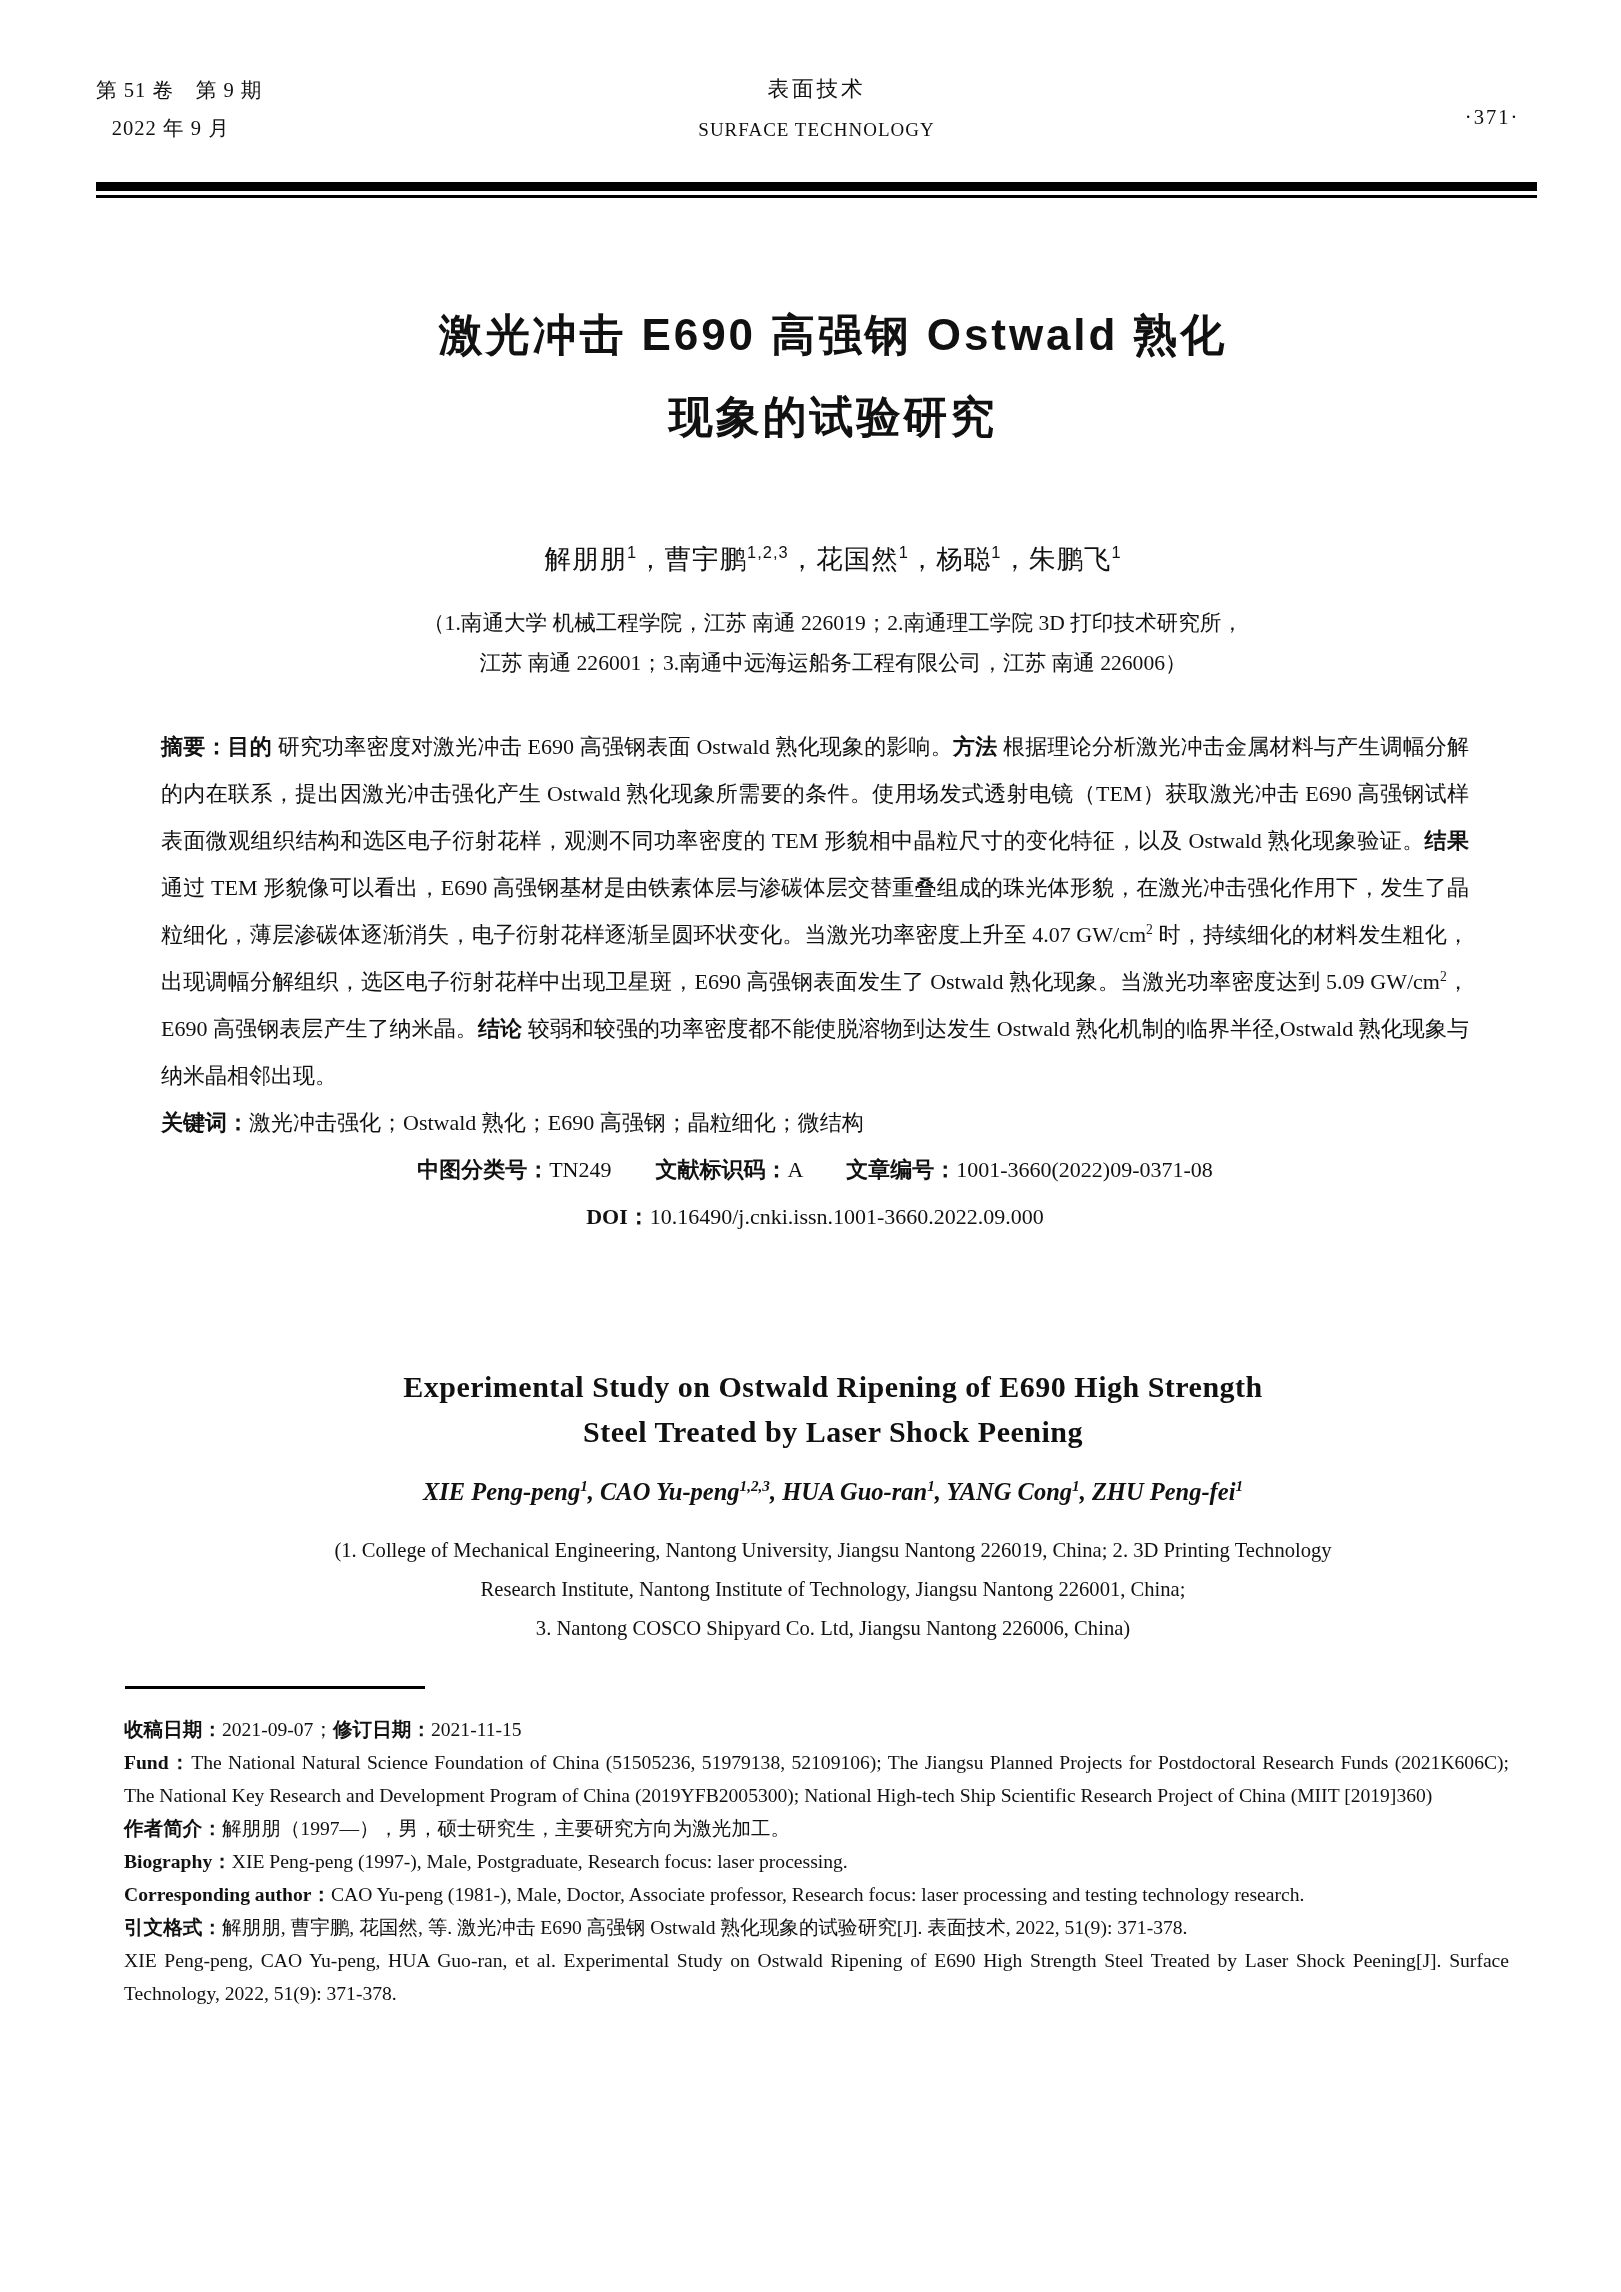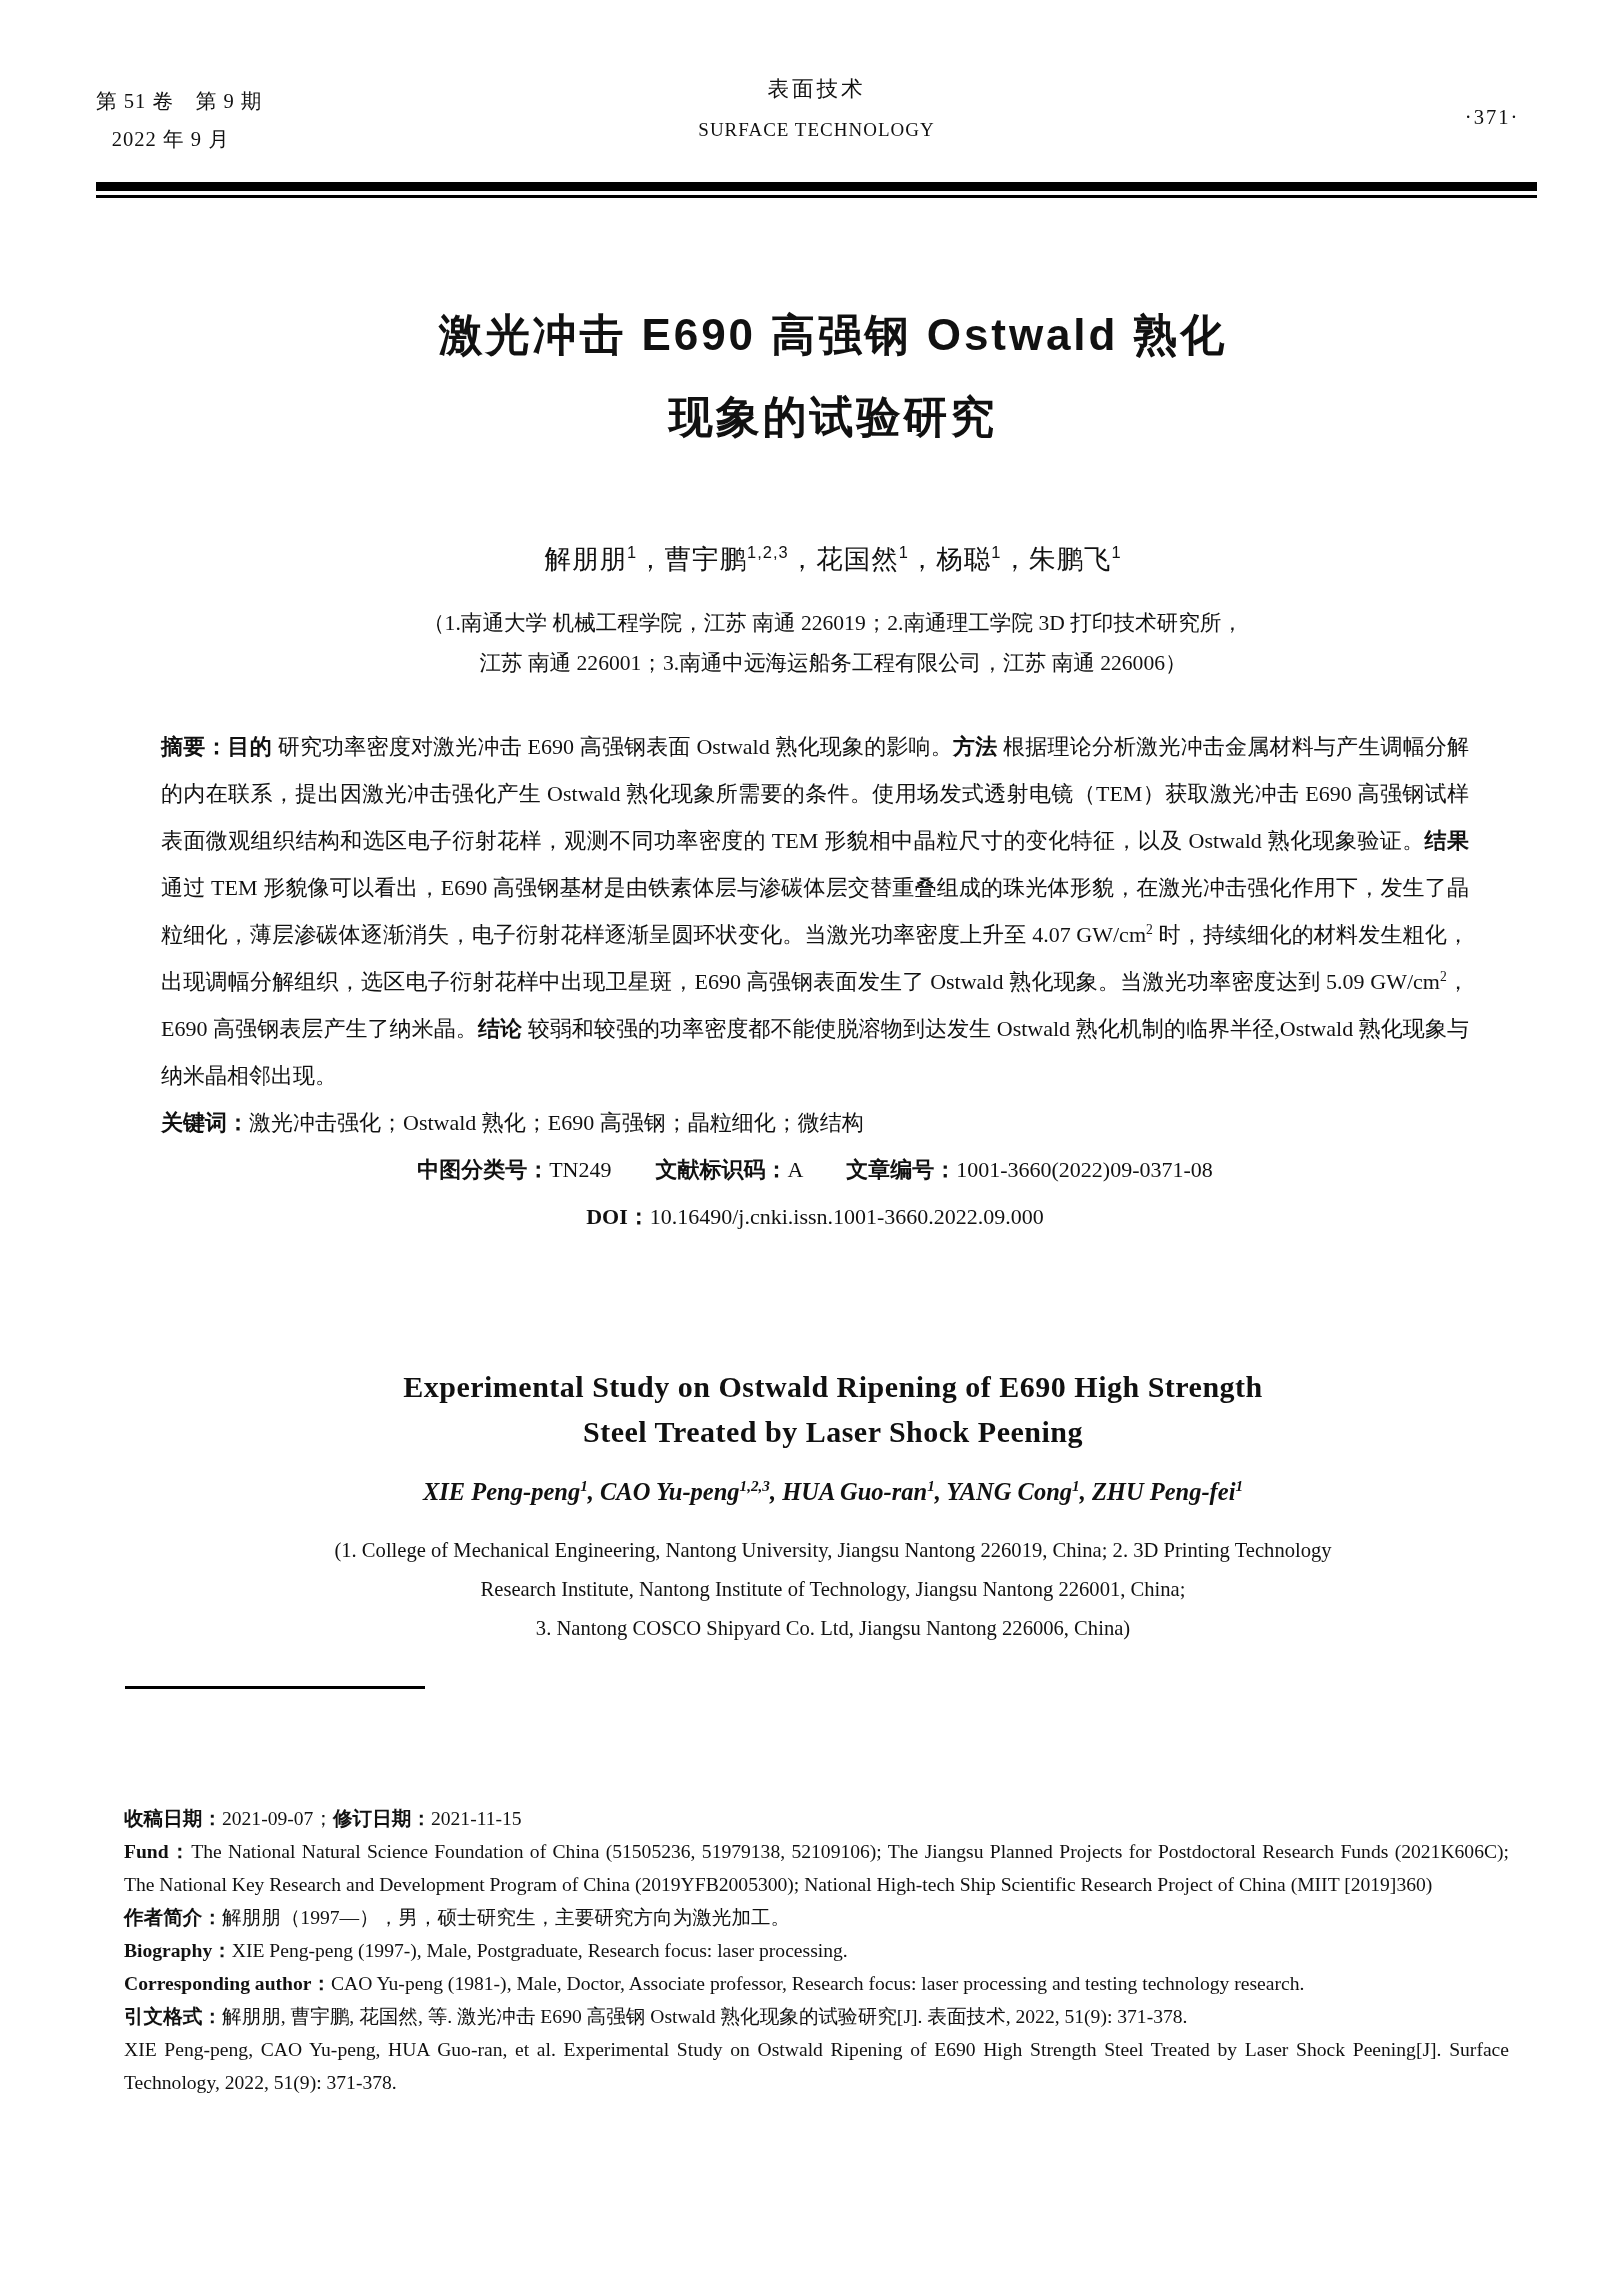--- a/index.html
+++ b/index.html
@@ -7,21 +7,21 @@
     position:relative;width:1621px;height:2293px;margin:0 auto;
     background:#ffffff;color:#111;
     font-family:"Liberation Serif","DejaVu Serif",serif;
     overflow:hidden;
   }
   sup{font-size:0.62em;line-height:0;vertical-align:super;}
   .b{font-weight:700;}
 
   
   .hdr{position:absolute;top:74px;left:96px;width:1441px;font-size:20.6px;}
-  .hdr-left{position:absolute;left:0;top:2px;margin-top:11px;}
+  .hdr-left{position:absolute;left:0;top:2px;}
   .hdr-vol{letter-spacing:1px;}
   .hdr-date{margin-top:9.8px;padding-left:15.7px;letter-spacing:1px;}
   .hdr-center{position:absolute;left:0;right:0;top:0;text-align:center;}
   .hdr-cn{font-size:21.6px;letter-spacing:2.9px;}
   .hdr-en{margin-top:16px;font-size:19px;letter-spacing:1px;}
   .hdr-right{position:absolute;right:17.6px;top:32px;font-size:20.6px;letter-spacing:2px;}
 
   .rule{position:absolute;top:182px;left:96px;width:1441px;}
   .rule-thick{height:8.8px;background:#000;}
   .rule-thin{height:2.9px;background:#000;margin-top:3.9px;}
@@ -43,21 +43,21 @@
   .abs .meta{text-align:center;}
 
   
   .en-block{position:absolute;top:1364px;left:39px;width:1588px;text-align:center;}
   .en-title{margin:0;font-size:30px;line-height:45px;font-weight:700;letter-spacing:0.5px;}
   .en-authors{margin-top:23.5px;font-size:24.5px;font-style:italic;font-weight:600;}
   .en-affils{margin-top:25.5px;font-size:20.6px;line-height:39px;}
 
   
   .fn-rule{position:absolute;top:1686px;left:125px;width:300px;height:2.9px;background:#000;}
-  .fn{position:absolute;top:1802px;left:124px;width:1385px;
+  .fn{position:absolute;top:1713px;left:124px;width:1385px;
       font-size:19.6px;line-height:33px;text-align:justify;}
   .fn p{margin:0;}
 </style>
 </head>
 <body>
 
 <div class="page">
 
   <header class="hdr">
     <div class="hdr-left">

